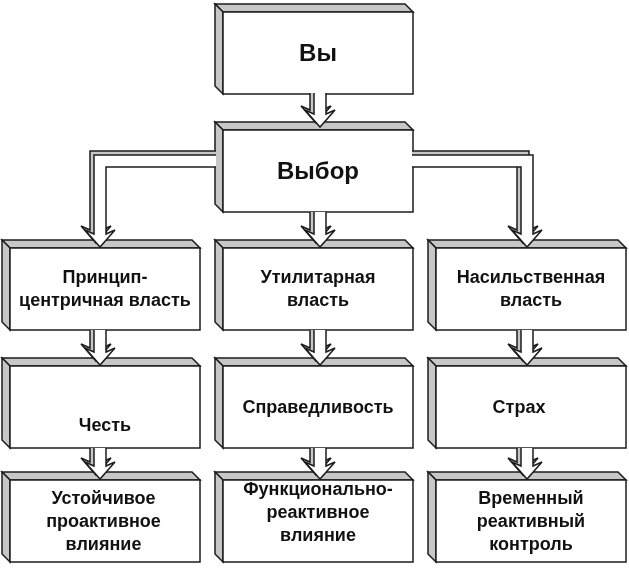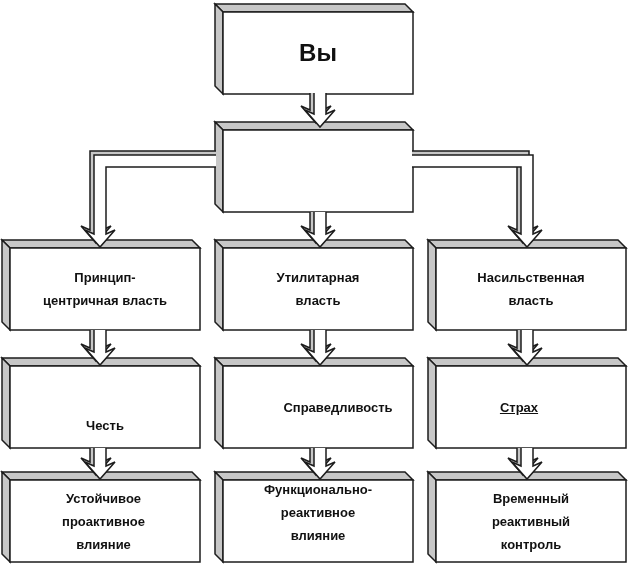--- a/index.html
+++ b/index.html
@@ -14,21 +14,21 @@
     overflow:hidden;
   }
   .stage svg{position:absolute;left:0;top:0;}
   .face-top,.face-left{fill:var(--bevel);stroke:var(--outline);stroke-width:1.5;stroke-linejoin:miter;}
   .face-front{fill:var(--box_face);stroke:var(--outline);stroke-width:1.5;}
   .arr-gray{fill:var(--bevel);stroke:var(--outline);stroke-width:1.5;stroke-linejoin:miter;}
   .arr-white{fill:var(--box_face);stroke:var(--outline);stroke-width:1.5;stroke-linejoin:miter;}
   .label{
     position:absolute; display:flex; align-items:center; justify-content:center;
     text-align:center; white-space:pre-line; color:var(--text);
-    font-weight:bold; font-size:13px; line-height:23px;
+    font-weight:bold; font-size:18px; line-height:23px;
   }
   .label.big{font-size:24px;line-height:28px;text-align:right;}
 </style>
 </head>
 <body>
 
 <div class="stage">
 
   <svg width="629" height="570" viewBox="0 0 629 570">
     <defs>
@@ -97,35 +97,36 @@
     </g>
 
     <g>
       <path class="arr-gray" d="M 517,448 L 517,462 L 508,458 L 523,475 L 538,458 L 529,462 L 529,448"></path>
       <path class="arr-white" d="M 521,448 L 521,466 L 512,462 L 527,479 L 542,462 L 533,466 L 533,448"></path>
     </g>
   </svg>
 
   <div class="label big" style="left:223px;top:12px;width:190px;height:82px;">Вы</div>
 
+  <div class="label big" style="left:223px;top:130px;width:190px;height:82px;">Выбор</div>
 
   <div class="label" style="left:10px;top:248px;width:190px;height:82px;">Принцип-
 центричная власть</div>
 
   <div class="label" style="left:223px;top:248px;width:190px;height:82px;">Утилитарная
 власть</div>
 
   <div class="label" style="left:436px;top:248px;width:190px;height:82px;">Насильственная
 власть</div>
 
   <div class="label" style="left:10px;top:384px;width:190px;height:82px;">Честь</div>
 
-  <div class="label" style="left:223px;top:366px;width:190px;height:82px;padding-left:20px;">Справедливость</div>
+  <div class="label" style="left:223px;top:366px;width:190px;height:82px;">Справедливость</div>
 
-  <div class="label" style="left:436px;top:366px;width:166px;height:82px;text-decoration:underline;">Страх</div>
+  <div class="label" style="left:436px;top:366px;width:166px;height:82px;">Страх</div>
 
   <div class="label" style="left:10px;top:480px;width:187px;height:82px;">Устойчивое
 проактивное
 влияние</div>
 
   <div class="label" style="left:223px;top:480px;width:190px;height:64px;">Функционально-
 реактивное
 влияние</div>
 
   <div class="label" style="left:436px;top:480px;width:190px;height:82px;">Временный

